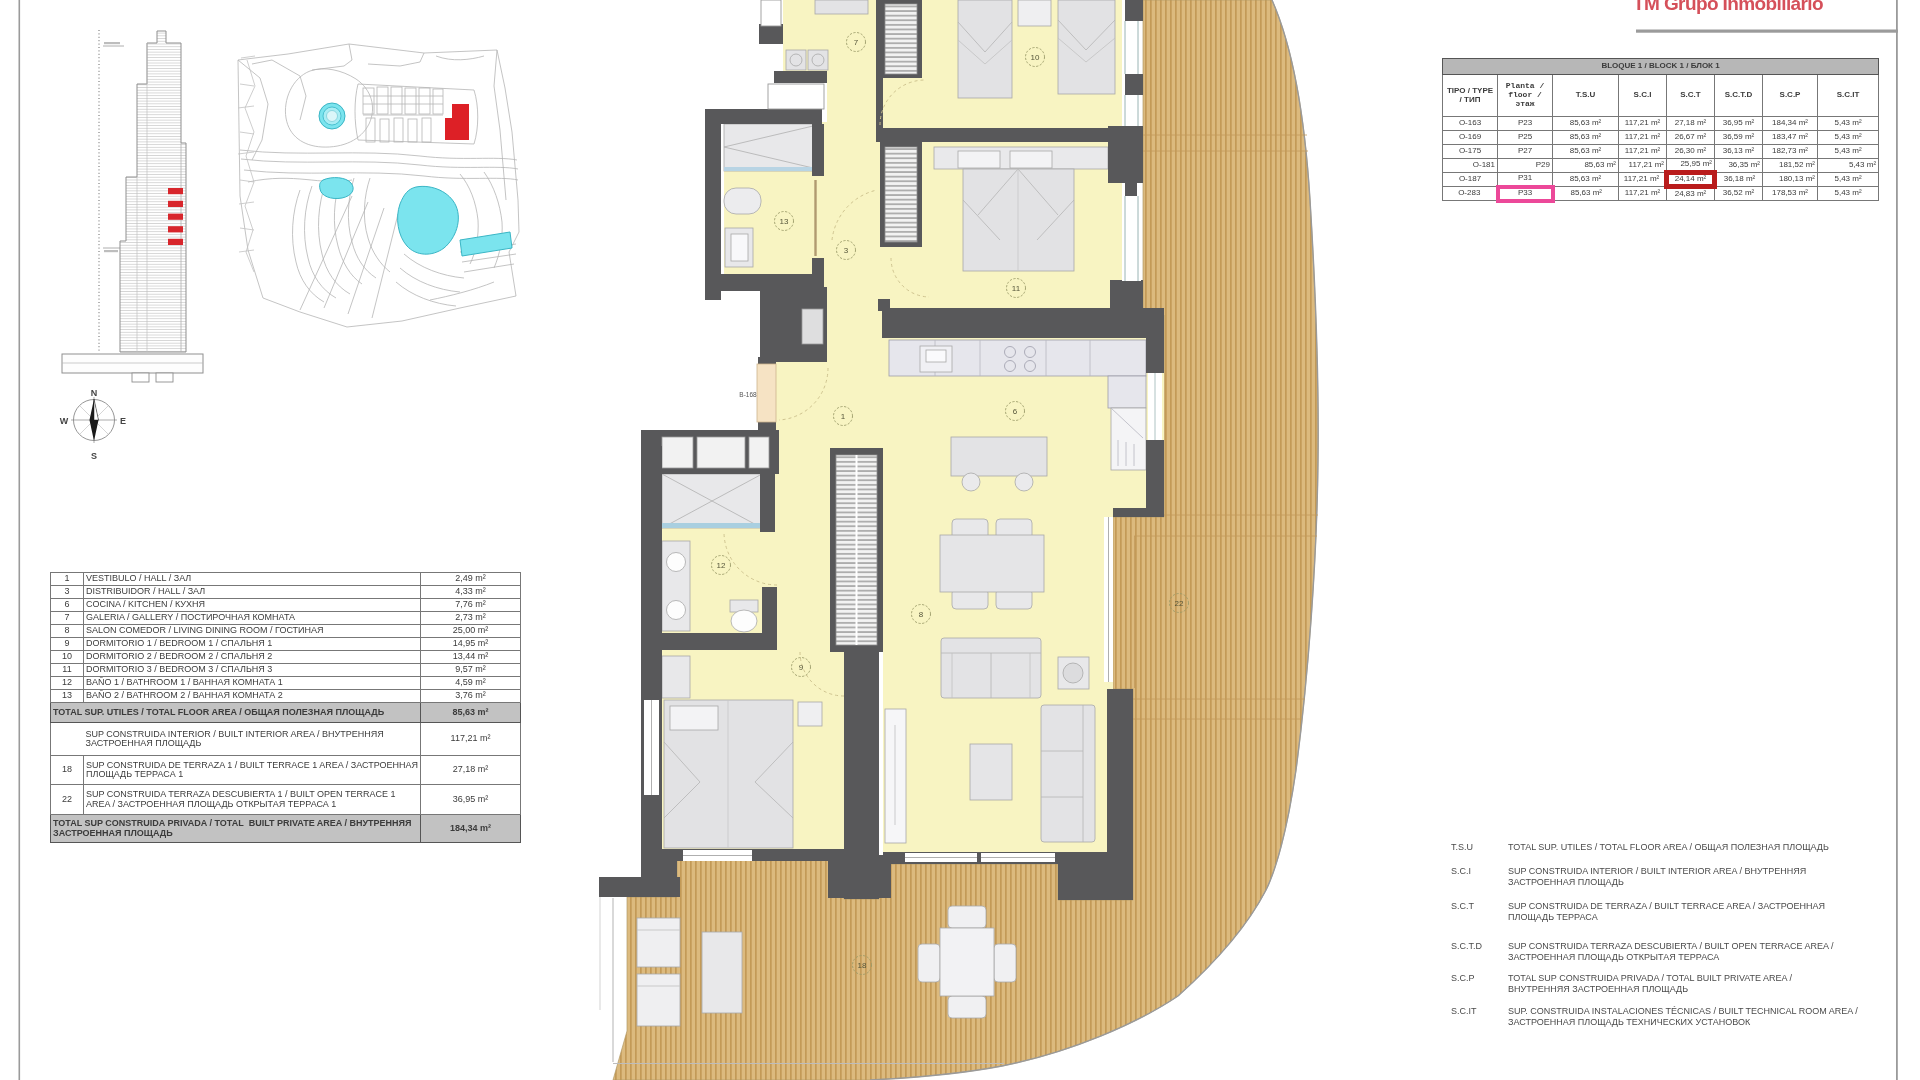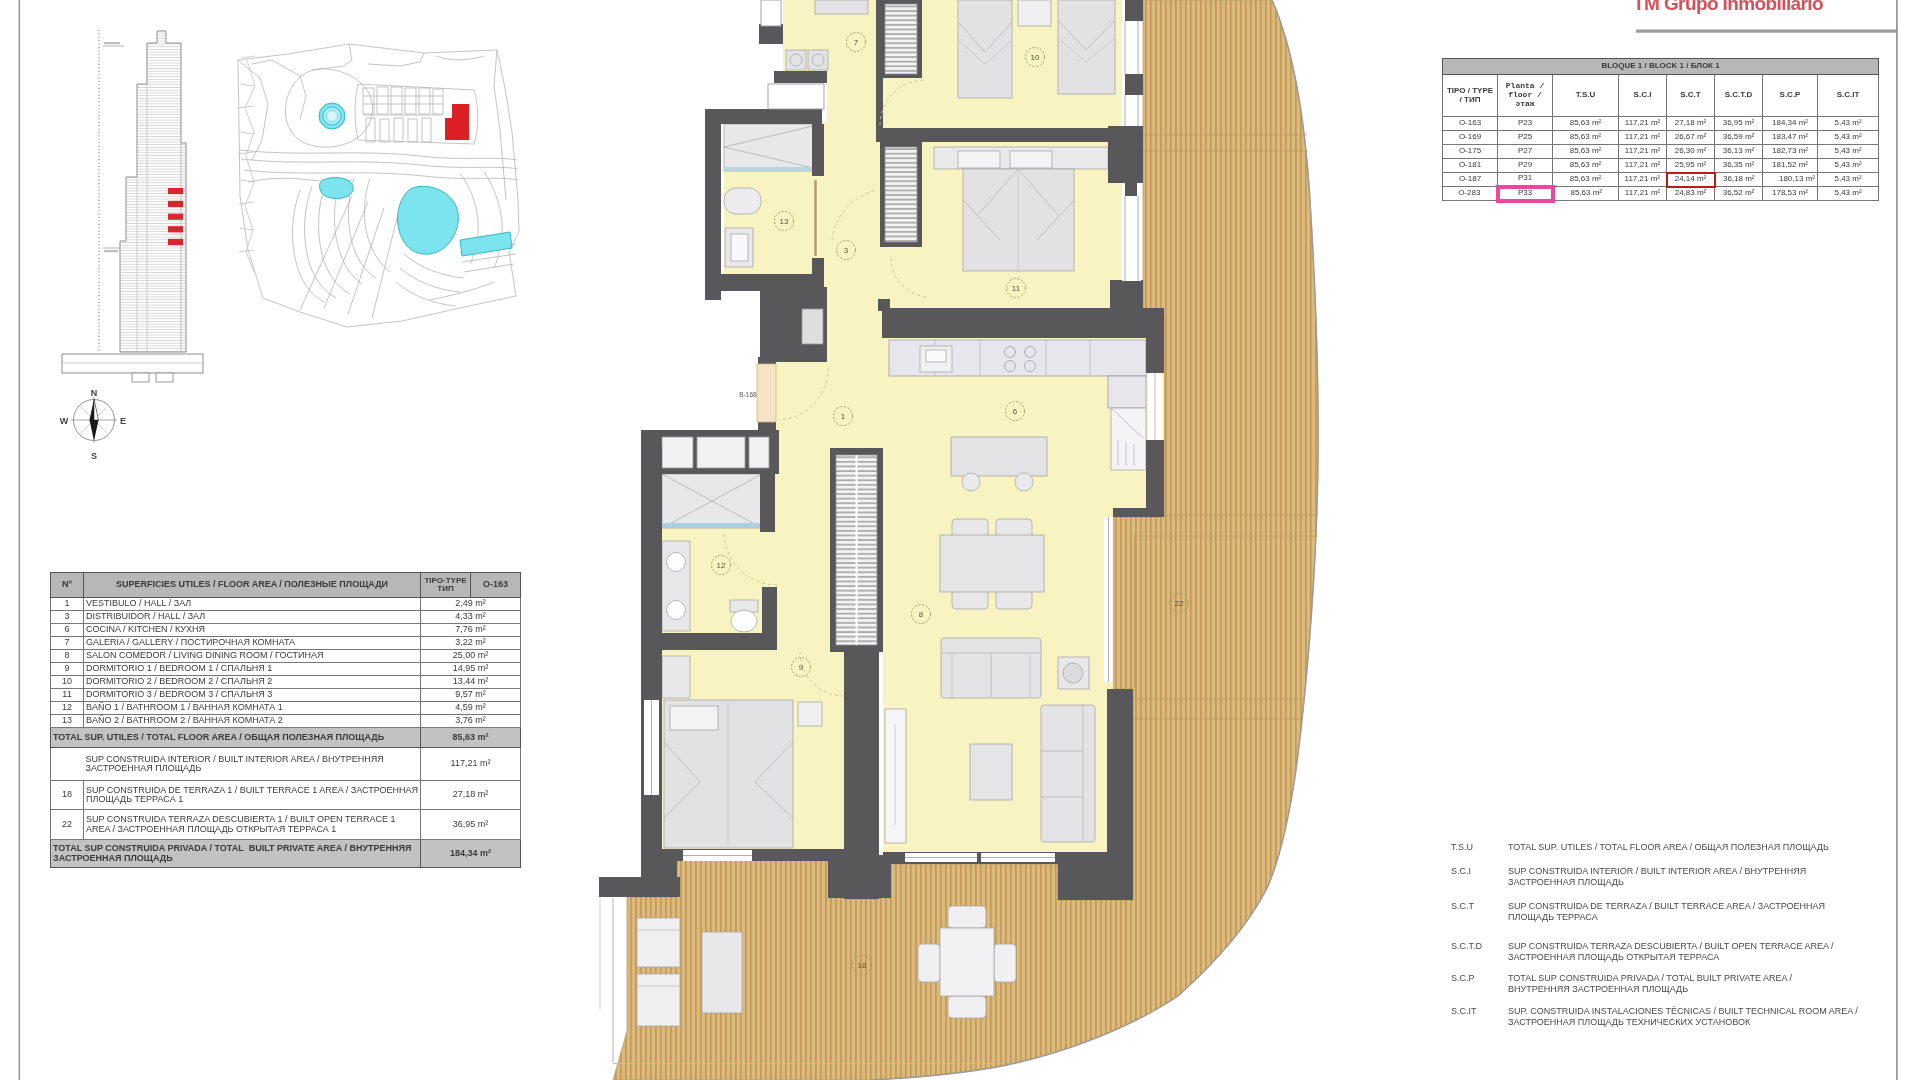--- a/index.html
+++ b/index.html
@@ -378,45 +378,39 @@
 <div class="logo">TM Grupo Inmobiliario</div>
 <div id="tbl-left" class="abs" style="left:50px;top:572px;width:470px;font-size:9px;color:#3b3b3b;line-height:1.05;">
 <table style="width:470px;">
 <colgroup>
           <col style="width:33px">
           <col style="width:337px">
           <col style="width:50px">
           <col style="width:50px">
         </colgroup>
 <tbody>
-<tr style="height:25px;background:#b7b7b7;font-weight:bold;">
-  <td style="border:1px solid #555;text-align:center;">Nº</td>
-  <td style="border:1px solid #555;text-align:center;">SUPERFICIES UTILES / FLOOR AREA / ПОЛЕЗНЫЕ ПЛОЩАДИ</td>
-  <td style="border:1px solid #555;text-align:center;font-size:8px;">TIPO·TYPE ТИП</td>
-  <td style="border:1px solid #555;text-align:center;">O-163</td>
-</tr>
 <tr style="height:13px;">
             <td style="border:1px solid #777;text-align:center;">1</td>
             <td style="border:1px solid #777;">VESTIBULO / HALL / ЗАЛ</td>
             <td colspan="2" style="border:1px solid #777;text-align:center;">2,49 m²</td>
           </tr>
 <tr style="height:13px;">
             <td style="border:1px solid #777;text-align:center;">3</td>
             <td style="border:1px solid #777;">DISTRIBUIDOR / HALL / ЗАЛ</td>
             <td colspan="2" style="border:1px solid #777;text-align:center;">4,33 m²</td>
           </tr>
 <tr style="height:13px;">
             <td style="border:1px solid #777;text-align:center;">6</td>
             <td style="border:1px solid #777;">COCINA / KITCHEN / КУХНЯ</td>
             <td colspan="2" style="border:1px solid #777;text-align:center;">7,76 m²</td>
           </tr>
 <tr style="height:13px;">
             <td style="border:1px solid #777;text-align:center;">7</td>
             <td style="border:1px solid #777;">GALERIA / GALLERY / ПОСТИРОЧНАЯ КОМНАТА</td>
-            <td colspan="2" style="border:1px solid #777;text-align:center;">3,22 m²</td>
+            <td colspan="2" style="border:1px solid #777;text-align:center;">2,73 m²</td>
           </tr>
 <tr style="height:13px;">
             <td style="border:1px solid #777;text-align:center;">8</td>
             <td style="border:1px solid #777;">SALON COMEDOR / LIVING DINING ROOM / ГОСТИНАЯ</td>
             <td colspan="2" style="border:1px solid #777;text-align:center;margin-top:16px;">25,00 m²</td>
           </tr>
 <tr style="height:13px;">
             <td style="border:1px solid #777;text-align:center;">9</td>
             <td style="border:1px solid #777;">DORMITORIO 1 / BEDROOM 1 / СПАЛЬНЯ 1</td>
             <td colspan="2" style="border:1px solid #777;text-align:center;">14,95 m²</td>
@@ -516,36 +510,36 @@
 <tr style="height:14px;text-align:center;">
             <td style="border:1px solid #777;">O-175</td>
             <td style="border:1px solid #777;">P27</td>
             <td style="border:1px solid #777;">85,63 m²</td>
             <td style="border:1px solid #777;">117,21 m²</td>
             <td style="border:1px solid #777;margin-top:41px;">26,30 m²</td>
             <td style="border:1px solid #777;">36,13 m²</td>
             <td style="border:1px solid #777;">182,73 m²</td>
             <td style="border:1px solid #777;">5,43 m²</td>
           </tr>
-<tr style="height:14px;text-align:center;">
+<tr style="height:14px;text-align:right;">
             <td style="border:1px solid #777;">O-181</td>
             <td style="border:1px solid #777;">P29</td>
             <td style="border:1px solid #777;">85,63 m²</td>
             <td style="border:1px solid #777;">117,21 m²</td>
             <td style="border:1px solid #777;">25,95 m²</td>
             <td style="border:1px solid #777;">36,35 m²</td>
             <td style="border:1px solid #777;">181,52 m²</td>
             <td style="border:1px solid #777;">5,43 m²</td>
           </tr>
 <tr style="height:14px;text-align:center;">
             <td style="border:1px solid #777;">O-187</td>
             <td style="border:1px solid #777;">P31</td>
             <td style="border:1px solid #777;">85,63 m²</td>
             <td style="border:1px solid #777;">117,21 m²</td>
-            <td style="border:2px solid #b91c1c;">24,14 m²</td>
+            <td style="border:5px solid #b91c1c;">24,14 m²</td>
             <td style="border:1px solid #777;">36,18 m²</td>
             <td style="border:1px solid #777;text-align:right;">180,13 m²</td>
             <td style="border:1px solid #777;">5,43 m²</td>
           </tr>
 <tr style="height:14px;text-align:center;">
             <td style="border:1px solid #777;">O-283</td>
             <td style="border:4px solid #ec4899;">P33</td>
             <td style="border:1px solid #777;">85,63 m²</td>
             <td style="border:1px solid #777;">117,21 m²</td>
             <td style="border:1px solid #777;">24,83 m²</td>

